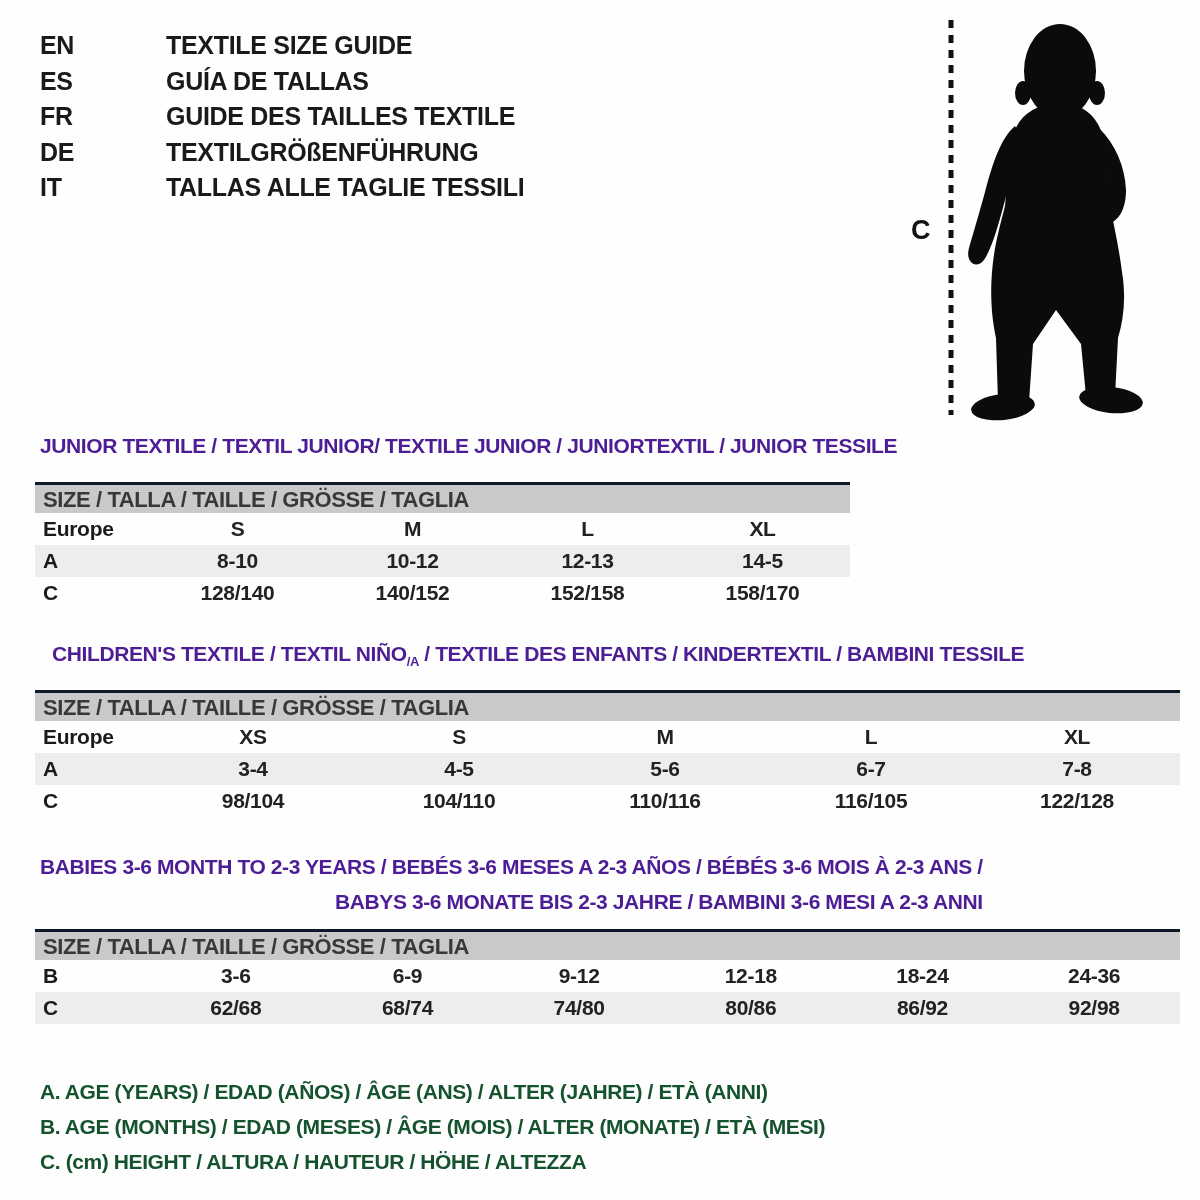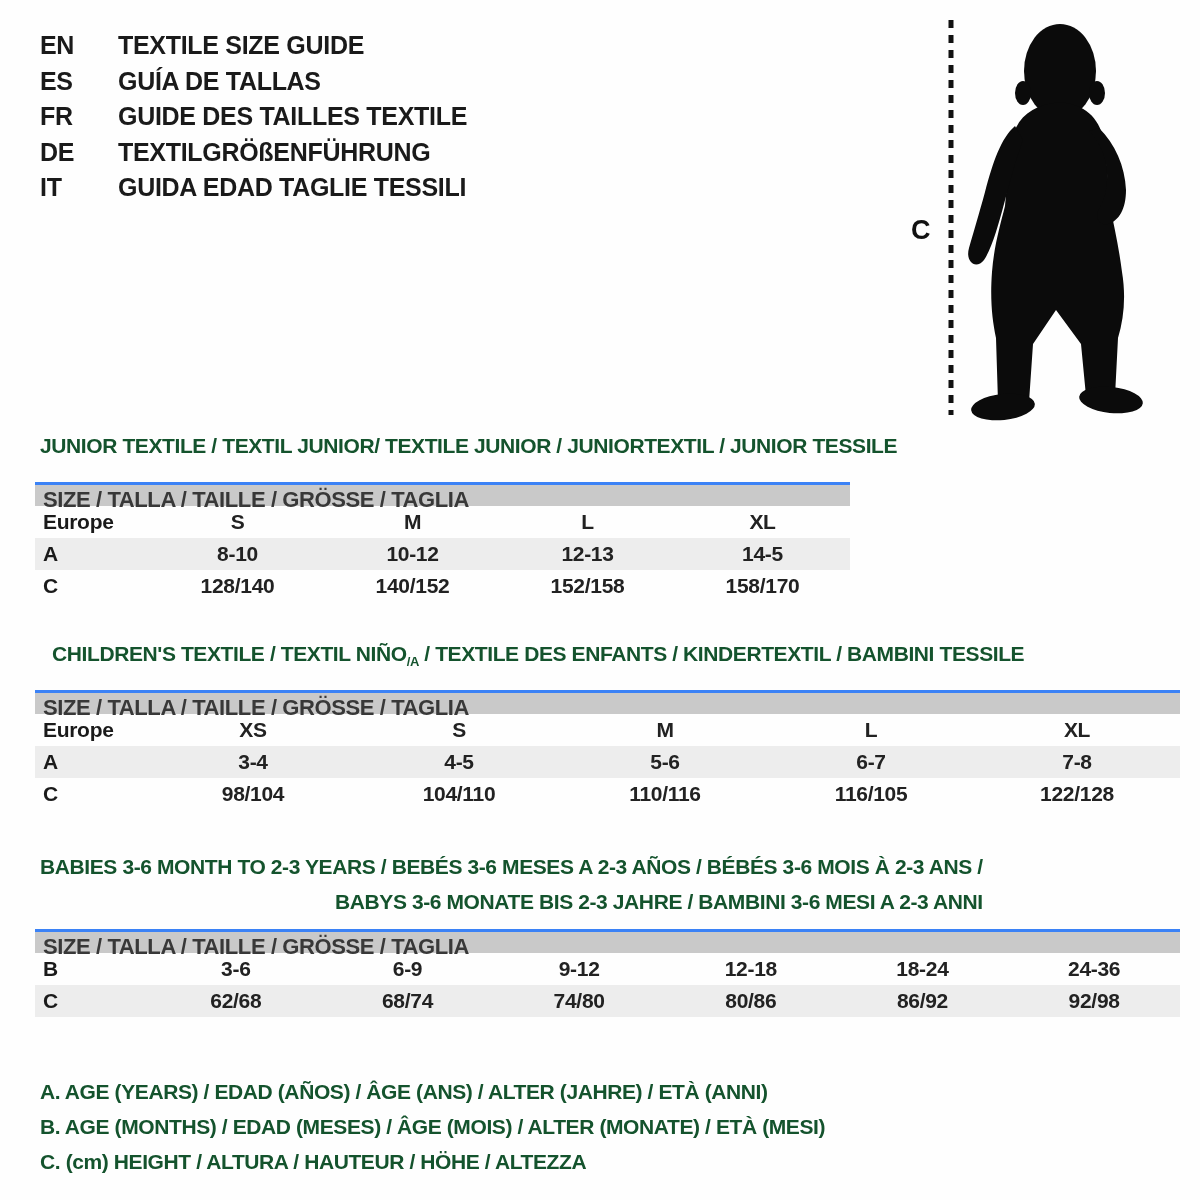--- a/index.html
+++ b/index.html
@@ -7,46 +7,46 @@
   body {
     position: relative;
     font-family: "Liberation Sans", sans-serif;
     color: #1a1a1a;
     overflow: hidden;
     letter-spacing: -0.3px;
   }
 
   
   .langs { position: absolute; left: 40px; top: 28px; }
-  .lang-row { display: flex; height: 35.5px; align-items: center; }
+  .lang-row { display: flex; height: 35.5px; align-items: center; gap: 48px; }
   .lang-code { width: 78px; font-size: 25px; font-weight: 700; }
   .lang-title { font-size: 25px; font-weight: 700; }
 
   
   .figure { position: absolute; left: 905px; top: 10px; width: 250px; height: 415px; }
   .figure svg { display: block; }
   .c-label {
     position: absolute; left: 6px; top: 205px;
     font-size: 27px; font-weight: 700; color: #111;
   }
 
   
   .section-title {
     position: absolute; left: 40px;
-    font-size: 21px; font-weight: 700; color: #14532d;
+    font-size: 21px; font-weight: 700; color: #4c1d95;
     white-space: nowrap; letter-spacing: -0.4px;
   }
   .section-title sub { font-size: 13px; font-weight: 700; }
   .two-line { line-height: 34.5px; text-align: right; }
 
   .size-table { position: absolute; left: 35px; }
   .size-bar {
-    height: 24px; line-height: 29px;
+    height: 31px; line-height: 29px;
     background: #c9c9c9;
-    border-top: 3px solid #3b82f6;
+    border-top: 3px solid #0f172a;
     padding-left: 8px;
     font-size: 22px; font-weight: 700; color: #383838;
     letter-spacing: -0.4px;
   }
   table { border-collapse: collapse; table-layout: fixed; }
   td {
     height: 32px; font-size: 21px; font-weight: 700;
     text-align: center; vertical-align: middle; color: #222;
     overflow: hidden; white-space: nowrap;
   }
@@ -79,21 +79,21 @@
   <div class="lang-row">
     <span class="lang-code">FR</span>
     <span class="lang-title">GUIDE DES TAILLES TEXTILE</span>
   </div>
   <div class="lang-row">
     <span class="lang-code">DE</span>
     <span class="lang-title">TEXTILGRÖßENFÜHRUNG</span>
   </div>
   <div class="lang-row">
     <span class="lang-code">IT</span>
-    <span class="lang-title">GUIDA EDAD TAGLIE TESSILI</span>
+    <span class="lang-title">TALLAS ALLE TAGLIE TESSILI</span>
   </div>
 </div>
 
 <div class="figure">
   <span class="c-label">C</span>
   <svg width="250" height="415" viewBox="0 0 250 415">
 
     <line x1="46" y1="10" x2="46" y2="405" stroke="#111" stroke-width="5" stroke-dasharray="8 7"></line>
 
     <g fill="#0b0b0b">

